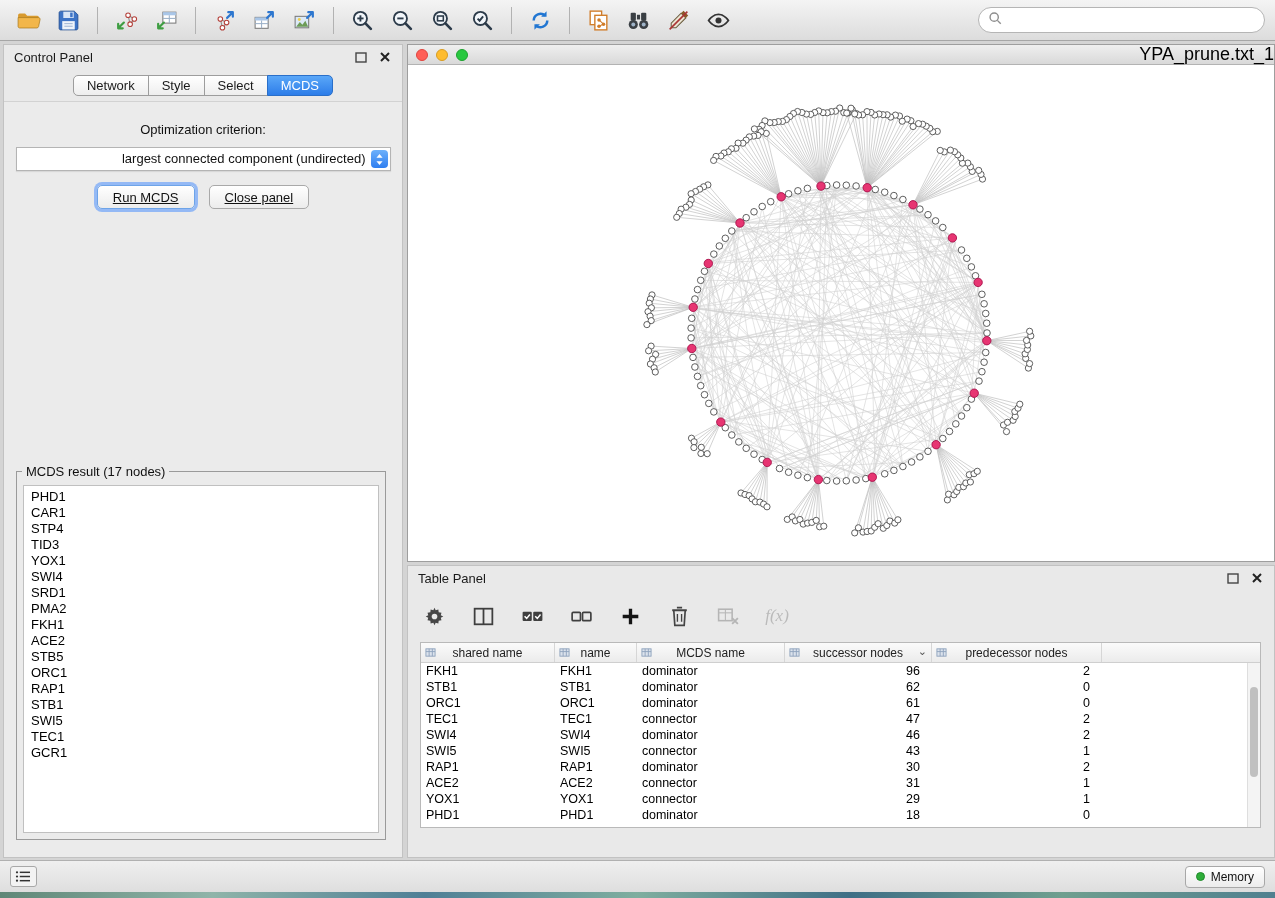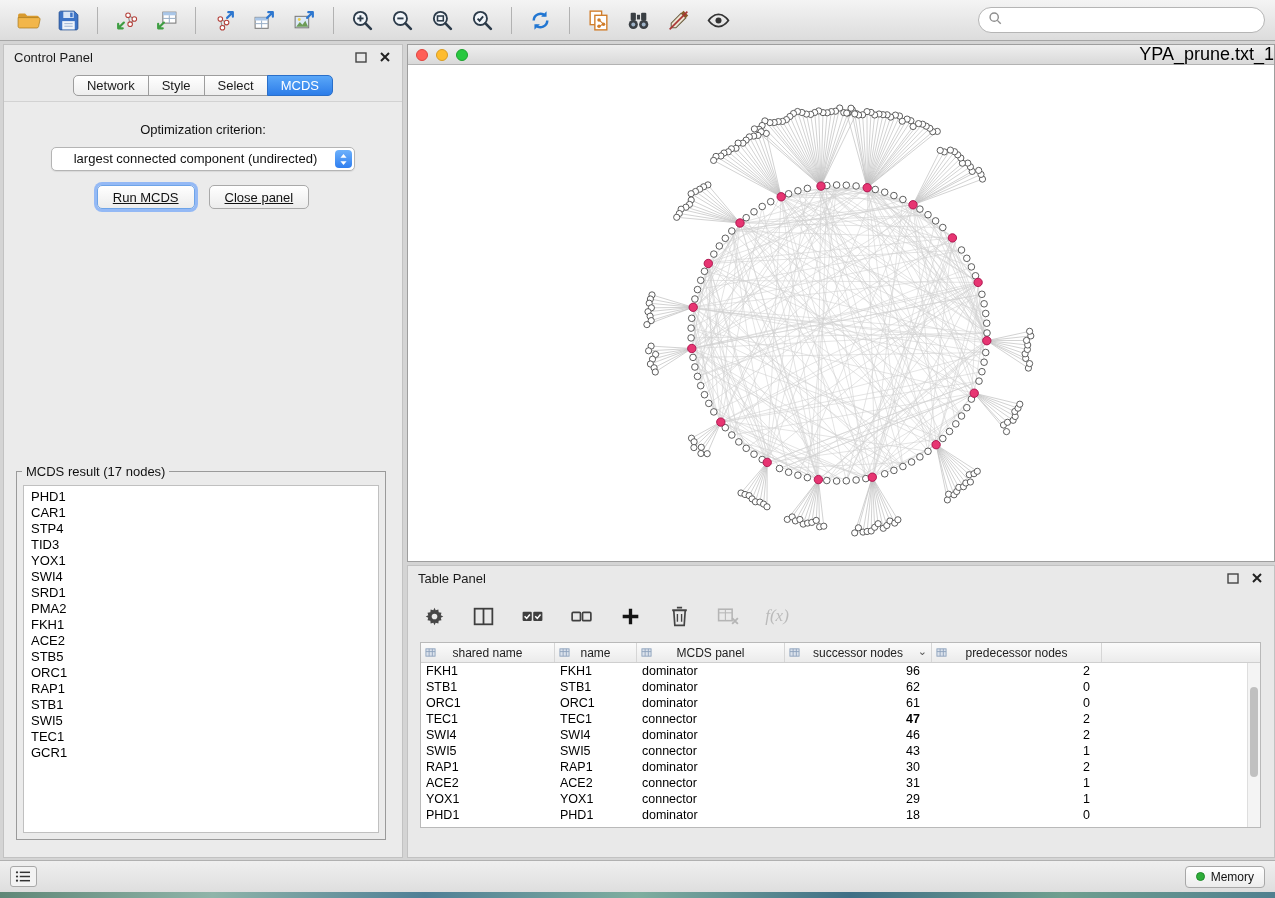--- a/index.html
+++ b/index.html
@@ -26,22 +26,22 @@
   .ph-icon{display:flex;align-items:center;justify-content:center;width:14px;height:14px;cursor:default;}
   .seg-tabs{display:flex;justify-content:center;margin-top:6px;}
   .seg-tab{border:1px solid #9d9d9d;background:linear-gradient(#ffffff,#eeeeee);
     padding:2px 13px;font-size:13px;color:#1a1a1a;margin-left:-1px;height:21px;line-height:16px;}
   .seg-tab:first-child{border-radius:5px 0 0 5px;margin-left:0;}
   .seg-tab:last-child{border-radius:0 5px 5px 0;}
   .seg-tab.active{background:linear-gradient(#5aa7f8,#2d7de9);color:#fff;border-color:#2a6fc9;position:relative;z-index:1;}
   .mcds-body{position:absolute;left:0;right:0;top:56px;bottom:0;border-top:1px solid #d2d2d2;
     background:#ebebeb;text-align:center;}
   .opt-label{font-size:13px;color:#111;margin-top:20px;}
-  .mac-select{position:relative;width:304px;height:24px;margin:10px auto 0;background:#fff;
-    border:1px solid #b4b4b4;border-radius:5px;text-align:center;font-size:13px;line-height:22px;
+  .mac-select{position:relative;width:375px;height:24px;margin:10px auto 0;background:#fff;
+    border:1px solid #b4b4b4;border-radius:0;text-align:right;font-size:13px;line-height:22px;
     padding:0 24px 0 9px;color:#111;box-shadow:0 1px 1px rgba(0,0,0,.08);white-space:nowrap;overflow:hidden;}
   .stepper{position:absolute;right:2px;top:2px;bottom:2px;width:17px;border-radius:4px;
     background:linear-gradient(#6db1fb,#2e7ef0);display:flex;align-items:center;justify-content:center;}
   .btn-row{margin-top:14px;display:flex;justify-content:center;gap:14px;}
   .mac-btn{font-family:inherit;font-size:13px;color:#111;height:24px;padding:0 15px;
     background:linear-gradient(#ffffff,#ececec);border:1px solid #a9a9a9;border-radius:5px;text-decoration:underline;}
   .mac-btn.focused{box-shadow:0 0 0 3px rgba(77,144,254,.55);border-color:#6ea4e8;}
   .result-box{position:absolute;left:12px;right:16px;top:362px;height:376px;
     border:1px solid #9a9a9a;margin:0;padding:0;}
   .result-box legend{font-size:13px;color:#111;text-align:left;margin-left:5px;padding:0 4px;}
@@ -1113,21 +1113,21 @@
               </svg></span>
             <span class="th-label">name</span>
           </div>
           <div class="th" style="width: 148px;">
             <span class="th-icon"><svg viewBox="0 0 12 12" width="11" height="11">
                 <rect x="1" y="2" width="10" height="8" fill="#dbe2ec" stroke="#8fa3bd"></rect>
                 <line x1="1" y1="5" x2="11" y2="5" stroke="#8fa3bd"></line>
                 <line x1="4.5" y1="2" x2="4.5" y2="10" stroke="#8fa3bd"></line>
                 <line x1="8" y1="2" x2="8" y2="10" stroke="#8fa3bd"></line>
               </svg></span>
-            <span class="th-label">MCDS panel</span>
+            <span class="th-label">MCDS name</span>
           </div>
           <div class="th" style="width: 147px;">
             <span class="th-icon"><svg viewBox="0 0 12 12" width="11" height="11">
                 <rect x="1" y="2" width="10" height="8" fill="#dbe2ec" stroke="#8fa3bd"></rect>
                 <line x1="1" y1="5" x2="11" y2="5" stroke="#8fa3bd"></line>
                 <line x1="4.5" y1="2" x2="4.5" y2="10" stroke="#8fa3bd"></line>
                 <line x1="8" y1="2" x2="8" y2="10" stroke="#8fa3bd"></line>
               </svg></span>
             <span class="th-label">successor nodes</span>
             <span class="th-chevron">⌄</span>
@@ -1162,21 +1162,21 @@
             <div class="td" style="width: 134px;">ORC1</div>
             <div class="td" style="width: 82px;">ORC1</div>
             <div class="td" style="width: 148px;">dominator</div>
             <div class="td num" style="width: 147px;">61</div>
             <div class="td num" style="width: 170px;">0</div>
           </div>
           <div class="tr">
             <div class="td" style="width: 134px;">TEC1</div>
             <div class="td" style="width: 82px;">TEC1</div>
             <div class="td" style="width: 148px;">connector</div>
-            <div class="td num" style="width: 147px; font-weight: bold;">47</div>
+            <div class="td num" style="width: 147px;">47</div>
             <div class="td num" style="width: 170px;">2</div>
           </div>
           <div class="tr">
             <div class="td" style="width: 134px;">SWI4</div>
             <div class="td" style="width: 82px;">SWI4</div>
             <div class="td" style="width: 148px;">dominator</div>
             <div class="td num" style="width: 147px;">46</div>
             <div class="td num" style="width: 170px;">2</div>
           </div>
           <div class="tr">

